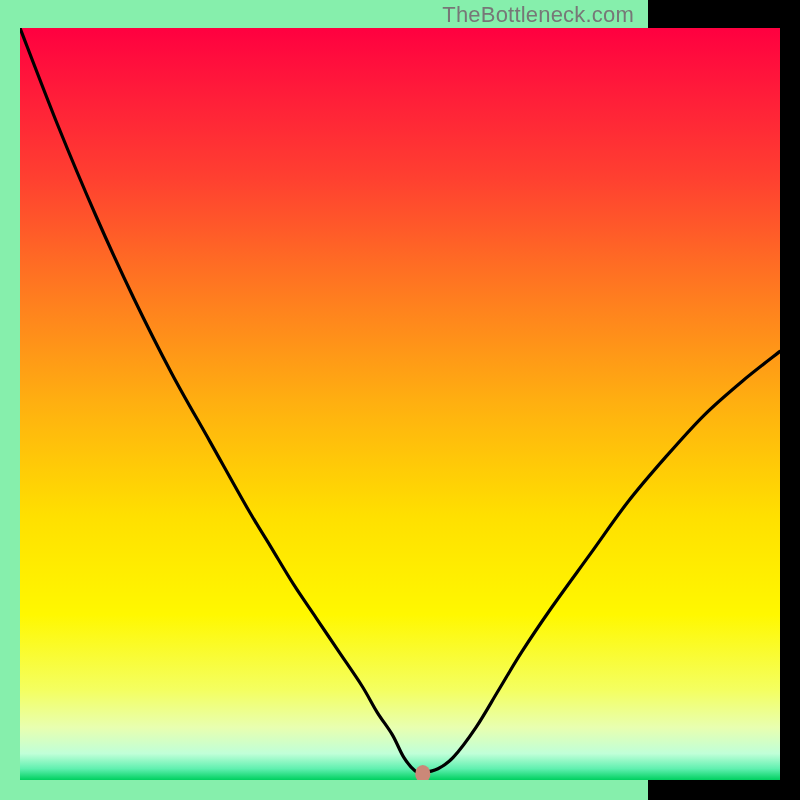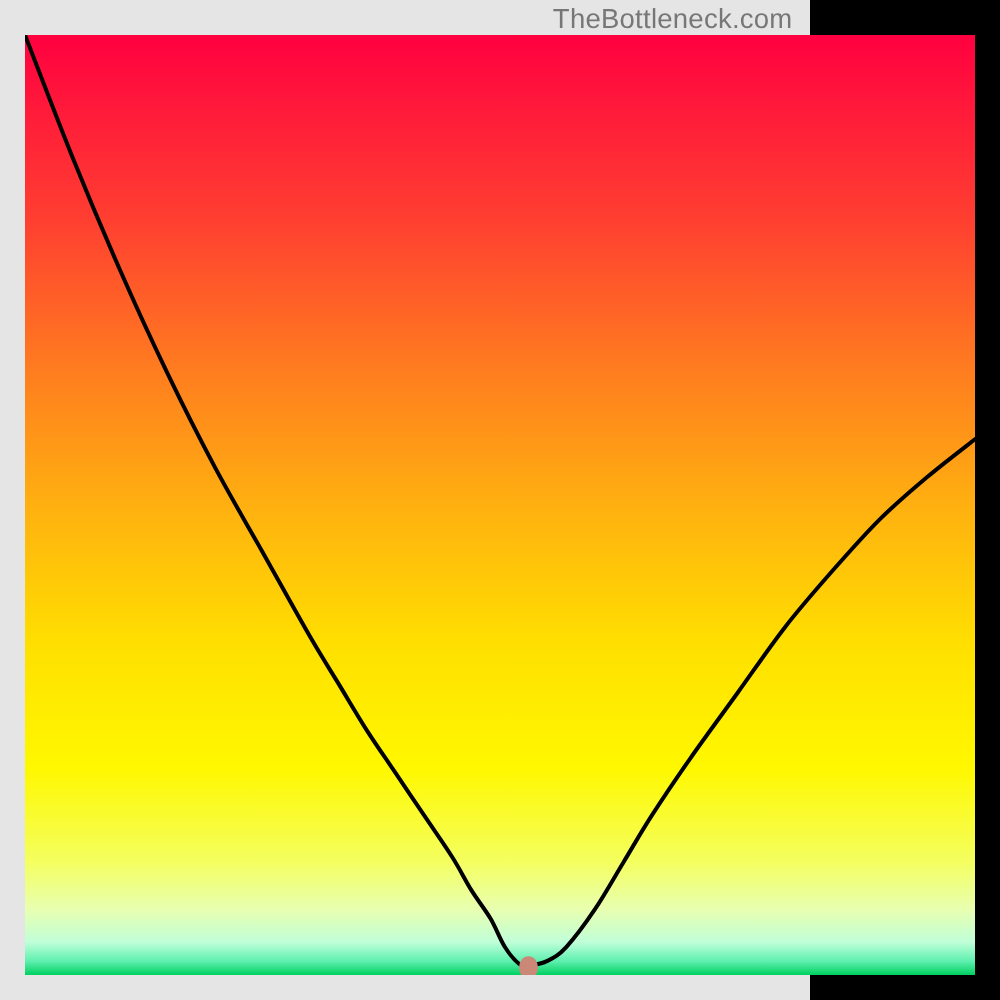--- a/index.html
+++ b/index.html
@@ -8,21 +8,21 @@
     width: 800px;
     height: 800px;
     overflow: hidden;
     background: #000;
     font-family: Arial, Helvetica, sans-serif;
   }
   .outer {
     position: relative;
     width: 648px;
     height: 800px;
-    background: #e5e5e5;
+    background: #86efac;
   }
   .watermark {
     position: absolute;
     top: 2px;
     right: 14px;
     color: #777;
     font-size: 22px;
     font-weight: 500;
     letter-spacing: 0.2px;
     z-index: 5;

